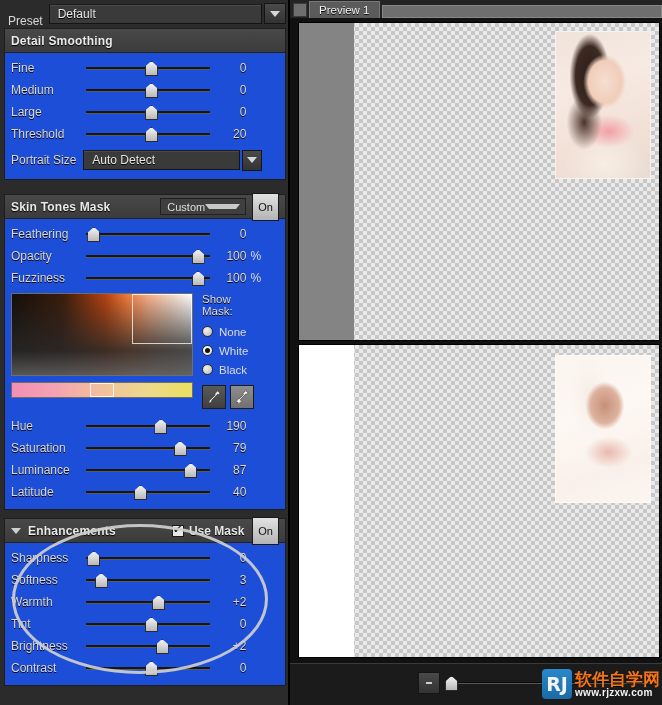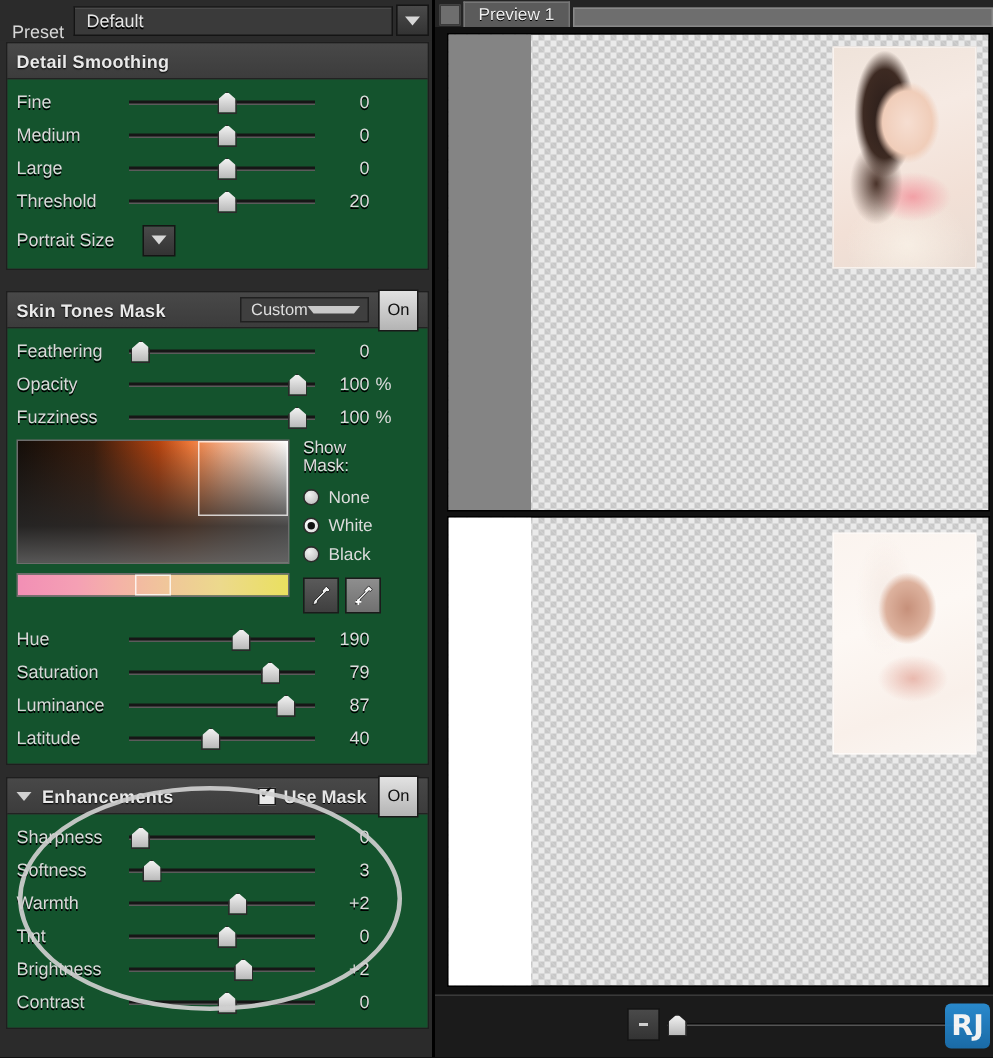--- a/index.html
+++ b/index.html
@@ -52,21 +52,21 @@
   }
   .section-header {
     height: 24px; background: linear-gradient(#484848,#3c3c3c);
     border-bottom: 1px solid #222;
     display: flex; align-items: center; padding: 0 6px;
   }
   .section-title {
     color: #e9e9e9; font-size: 12px; font-weight: bold;
     text-shadow: 0 1px 1px #000; letter-spacing: .2px;
   }
-  .section-body { background: #14532d; padding: 4px 17px 6px 0; }
+  .section-body { background: #1d4ed8; padding: 4px 17px 6px 0; }
 
   
   .srow { display: flex; align-items: center; height: 22px; padding: 0 6px; }
   .srow-label { width: 78px; color: #d9d9d9; font-size: 12px; text-shadow: 0 1px 0 #000; }
   .track-wrap { position: relative; width: 124px; height: 22px; }
   .track {
     position: absolute; top: 10px; left: 0; width: 124px; height: 3px;
     background: #161616; border-bottom: 1px solid #5b5b5b;
   }
   .thumb {
@@ -332,20 +332,23 @@
           <span class="track-wrap">
             <span class="track"></span>
             <span class="thumb" style="left:49%"></span>
           </span>
           <span class="srow-val">20</span>
           <span class="srow-unit"></span>
         </div>
 
         <div class="psize-row">
           <span class="srow-label">Portrait Size</span>
+          <div class="combo" id="portrait-combo">
+            <span class="combo-text">Auto Detect</span>
+          </div>
           <div class="combo-arrow-btn" style="margin-left:2px;">
             <span class="arrow-dn"></span>
           </div>
         </div>
 
       </div>
     </div>
 
     <div class="panel-section" style="top:194px;">
       <div class="section-header">
@@ -585,16 +588,20 @@
       </div>
       <div id="zoom-slider-wrap">
         <span id="zoom-track"></span>
         <span id="zoom-thumb"></span>
       </div>
 
       <div id="watermark">
         <div class="wm-logo">
           <span>RJ</span>
         </div>
+        <div class="wm-textcol">
+          <div class="wm-cn">软件自学网</div>
+          <div class="wm-url">www.rjzxw.com</div>
+        </div>
       </div>
     </div>
   </div>
 </div>
 
 </body></html>

